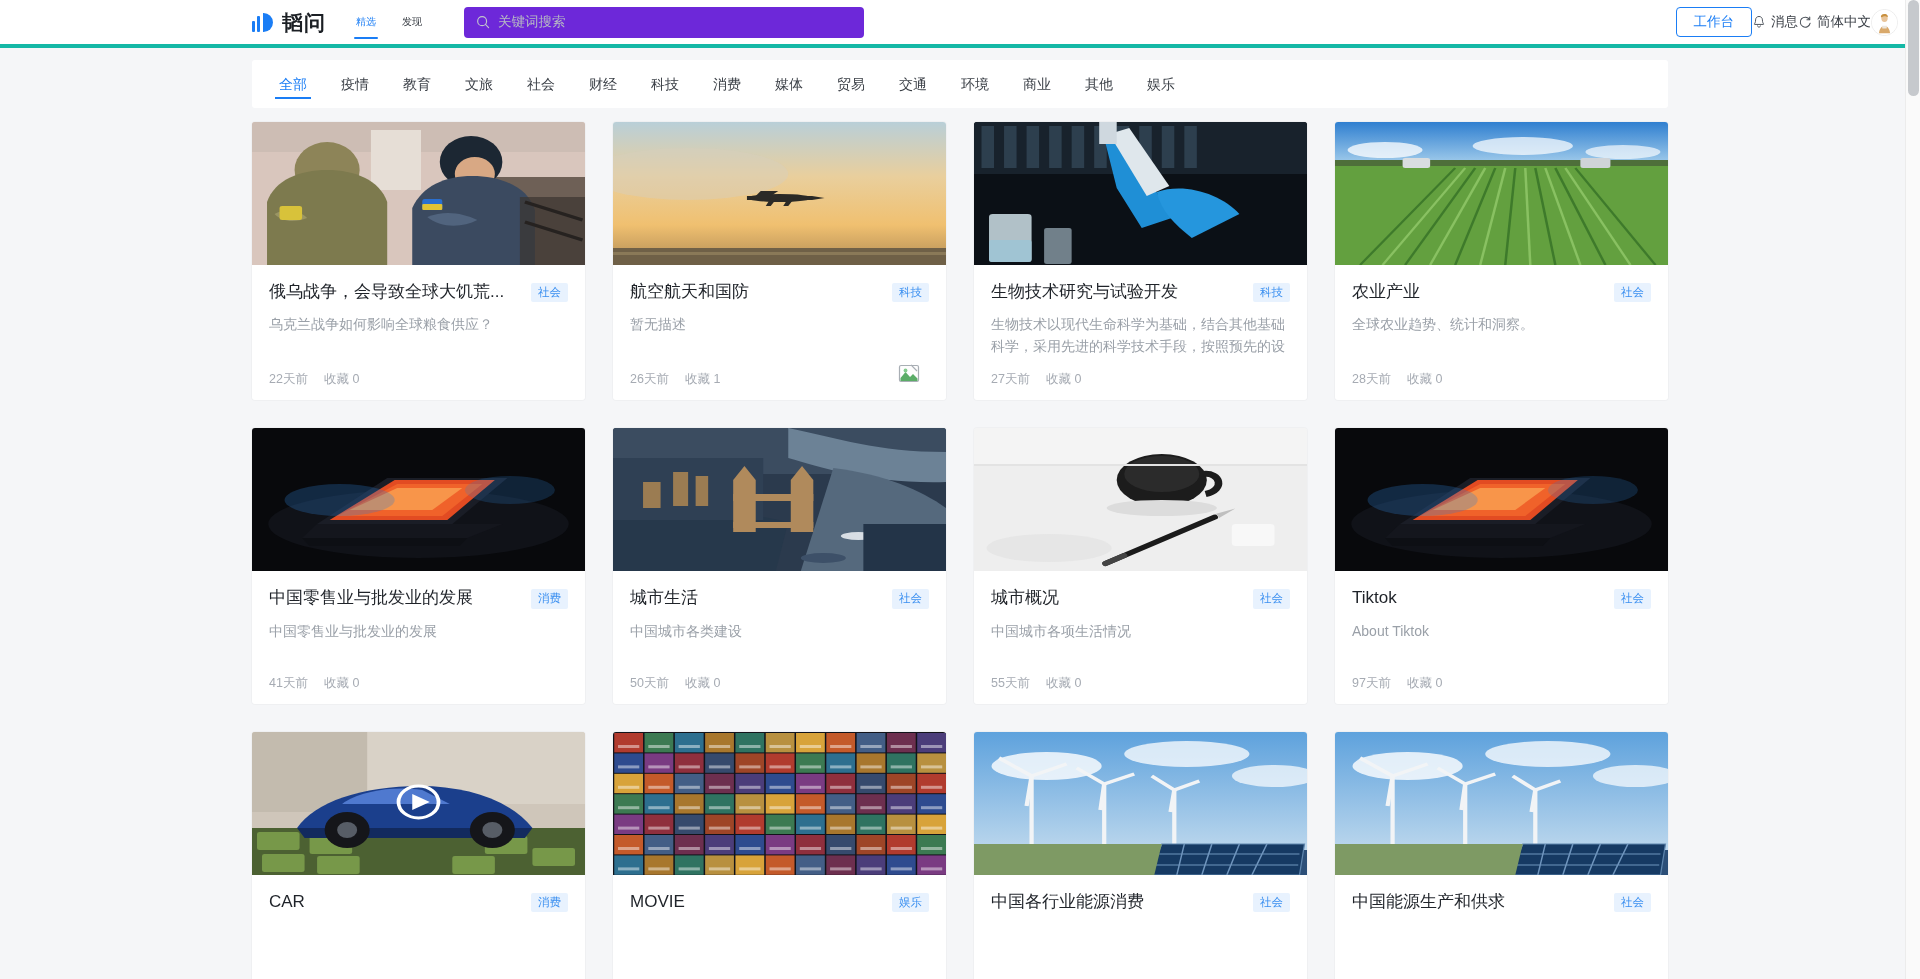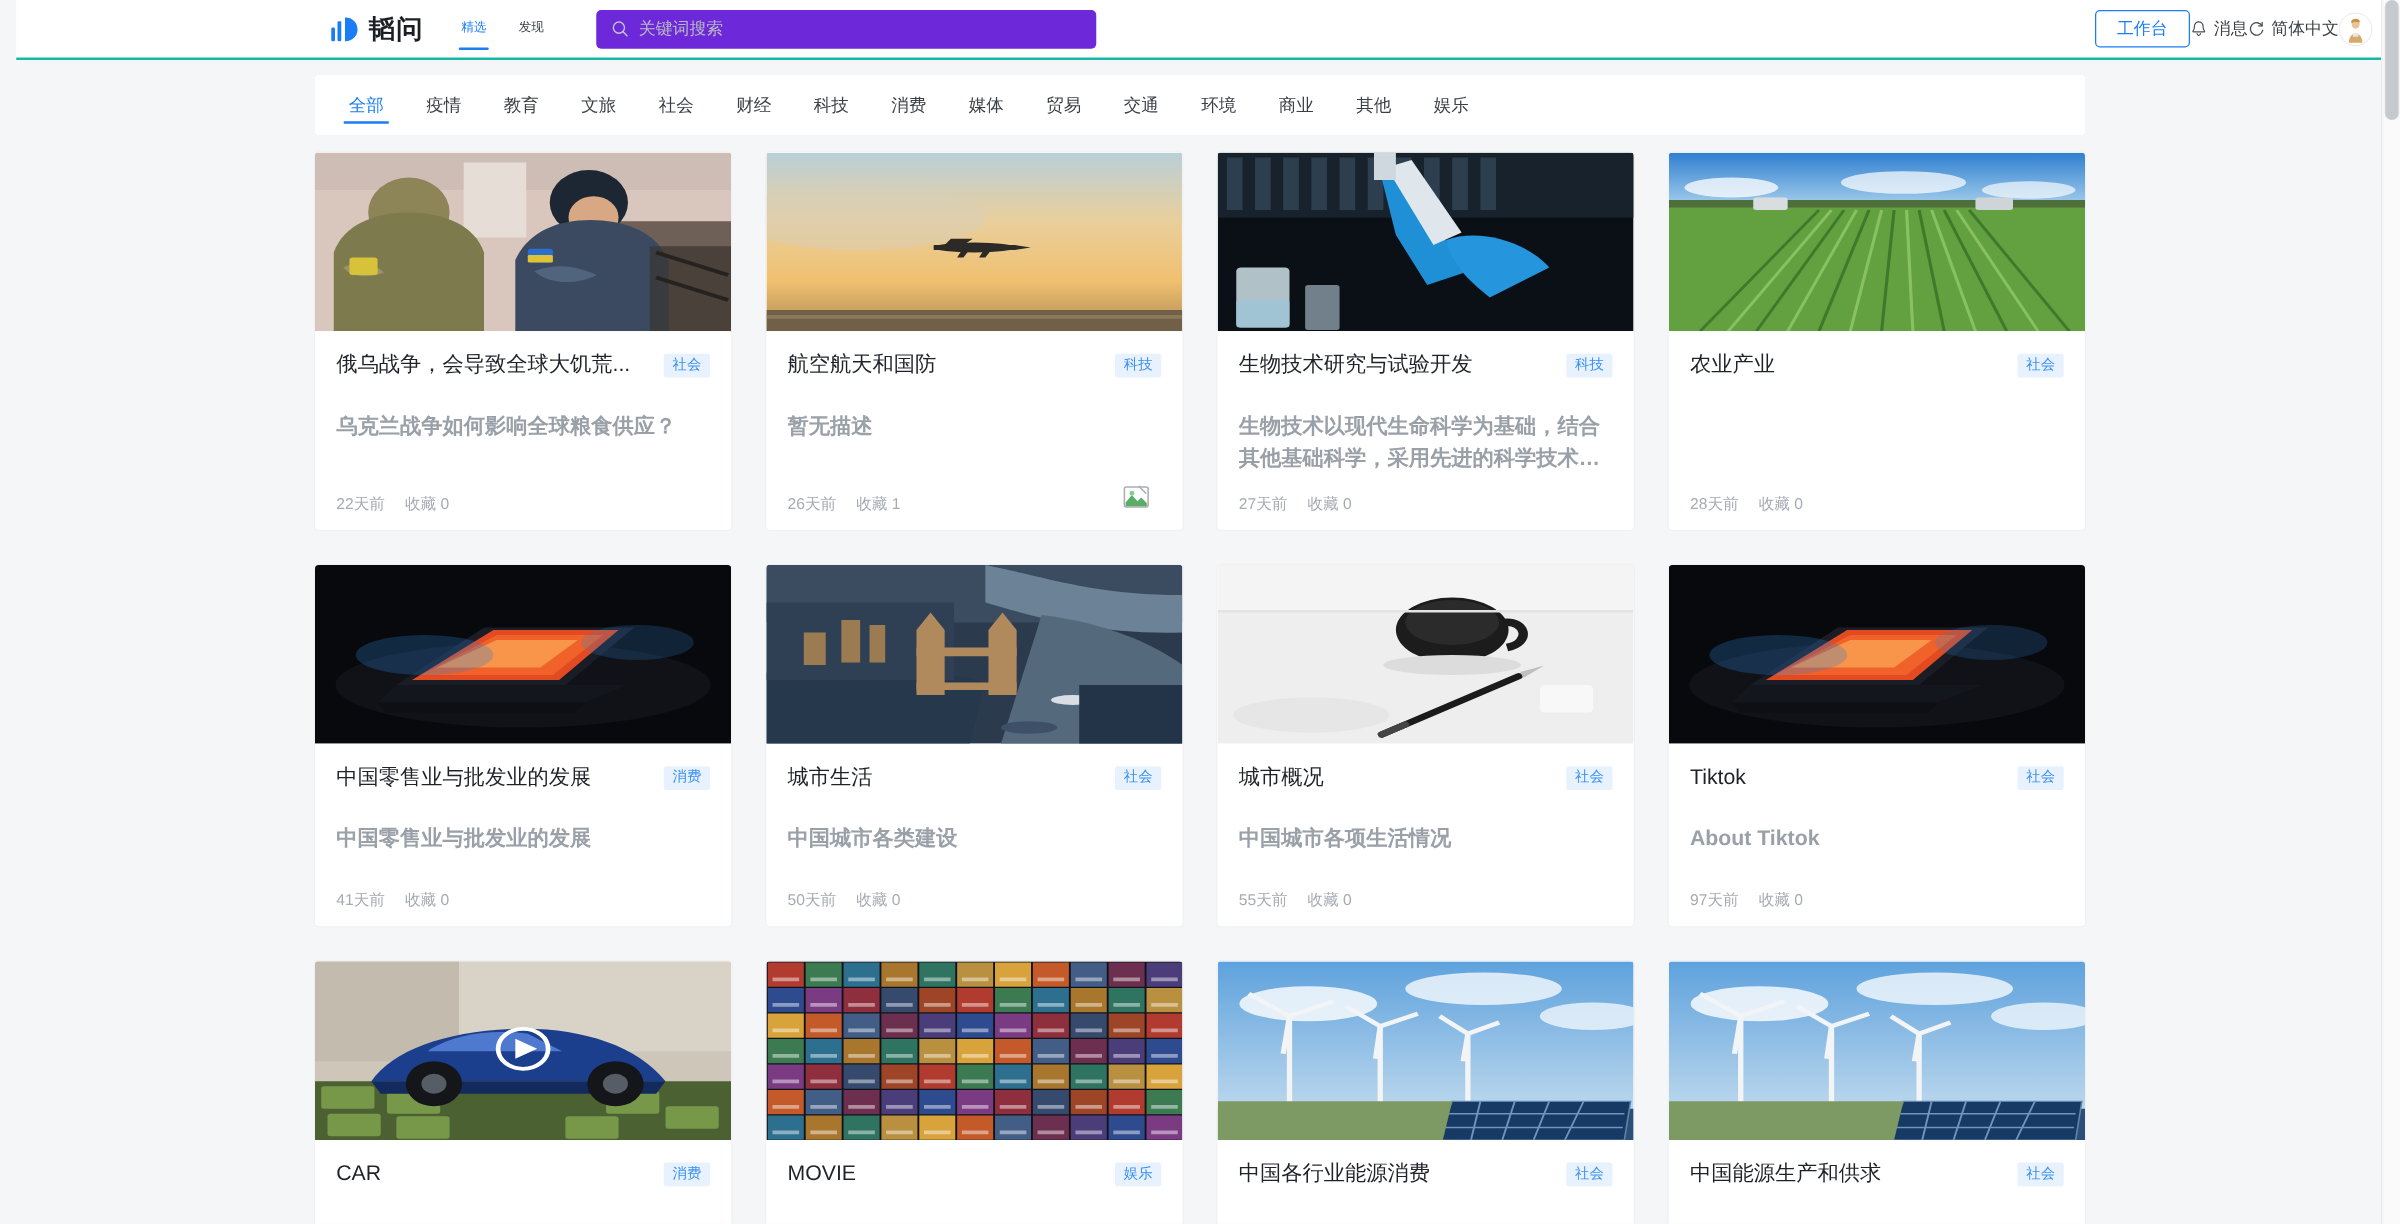--- a/index.html
+++ b/index.html
@@ -13,22 +13,21 @@
 
   
   .header {
     height: 48px;
     background: #ffffff;
     display: flex;
     align-items: center;
     padding: 0 22px 0 252px;
     position: relative;
     z-index: 20;
-    border-bottom: 2px solid #14b8a6;
-    margin-left: 13px;
+    border-bottom: 4px solid #14b8a6;
   }
   .brand { display: flex; align-items: center; gap: 9px; }
   .brand-mark { display: flex; align-items: flex-end; gap: 2px; height: 19px; }
   .brand-mark i { display: block; width: 3px; background: #1a7df5; border-radius: 1px; }
   .brand-mark i.b1 { height: 11px; }
   .brand-mark i.b2 { height: 16px; }
   .brand-mark .half {
     width: 10px; height: 19px; background: #1a7df5;
     border-radius: 0 10px 10px 0; margin-left: 1px;
   }
@@ -110,25 +109,24 @@
     font-size: 17px; font-weight: 400; color: #1f2329;
     line-height: 1.3; flex: 1;
     overflow: hidden; text-overflow: ellipsis; white-space: nowrap;
   }
   .tag {
     flex: none; background: #e8f2fe; color: #3a8ff0;
     font-size: 11.5px; border-radius: 2px; padding: 3px 7px;
     line-height: 1.15; margin-top: 2px;
   }
   .cdesc {
-    margin-top: 25px; font-size: 17px; color: #9aa0a8;
+    margin-top: 11px; font-size: 14px; color: #9aa0a8;
     line-height: 1.55; min-height: 40px;
     display: -webkit-box; -webkit-line-clamp: 2; -webkit-box-orient: vertical;
     overflow: hidden;
-    font-weight: bold;
   }
   .cfoot {
     margin-top: auto; padding-top: 14px;
     display: flex; align-items: center; gap: 16px;
     font-size: 12.5px; color: #a6abb3; position: relative; min-height: 30px;
   }
   .broken-img {
     position: absolute; right: 8px; bottom: 2px;
     width: 24px; height: 24px; opacity: .85;
   }
@@ -374,20 +372,21 @@
             </g>
             <rect x="54" y="36" width="22" height="10" rx="2" fill="#d9dde0"></rect>
             <rect x="196" y="36" width="24" height="10" rx="2" fill="#cfd4d8"></rect>
           </svg>
         </div>
         <div class="cbody">
           <div class="crow">
             <div class="ctitle">农业产业</div>
             <span class="tag">社会</span>
           </div>
+          <div class="cdesc">全球农业趋势、统计和洞察。</div>
           <div class="cfoot">
             <span>28天前</span>
             <span>收藏 0</span>
           </div>
         </div>
       </div>
       <div class="card">
         <div class="thumb">
           <svg viewBox="0 0 266 143" preserveAspectRatio="none">
             <rect width="266" height="143" fill="#08090c"></rect>

